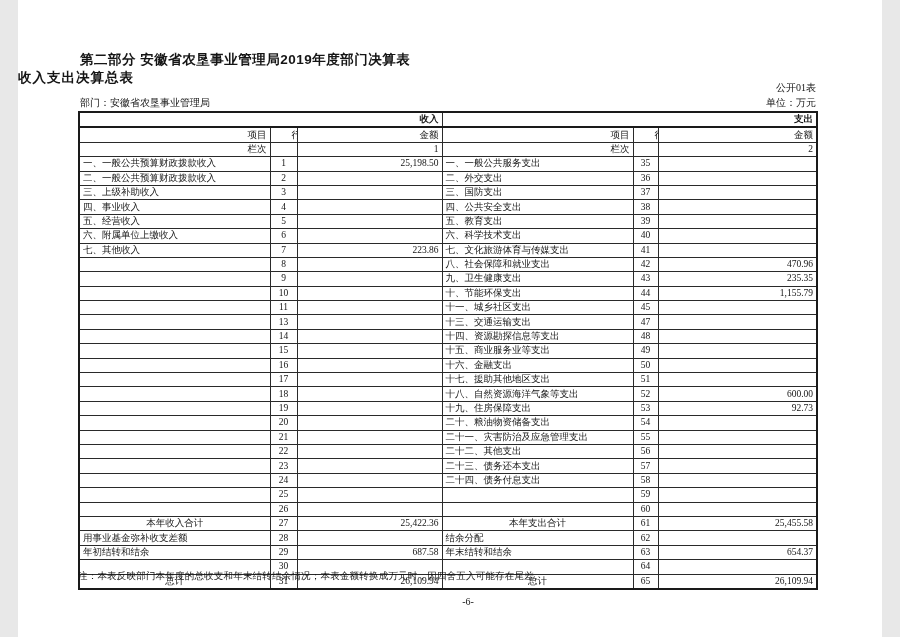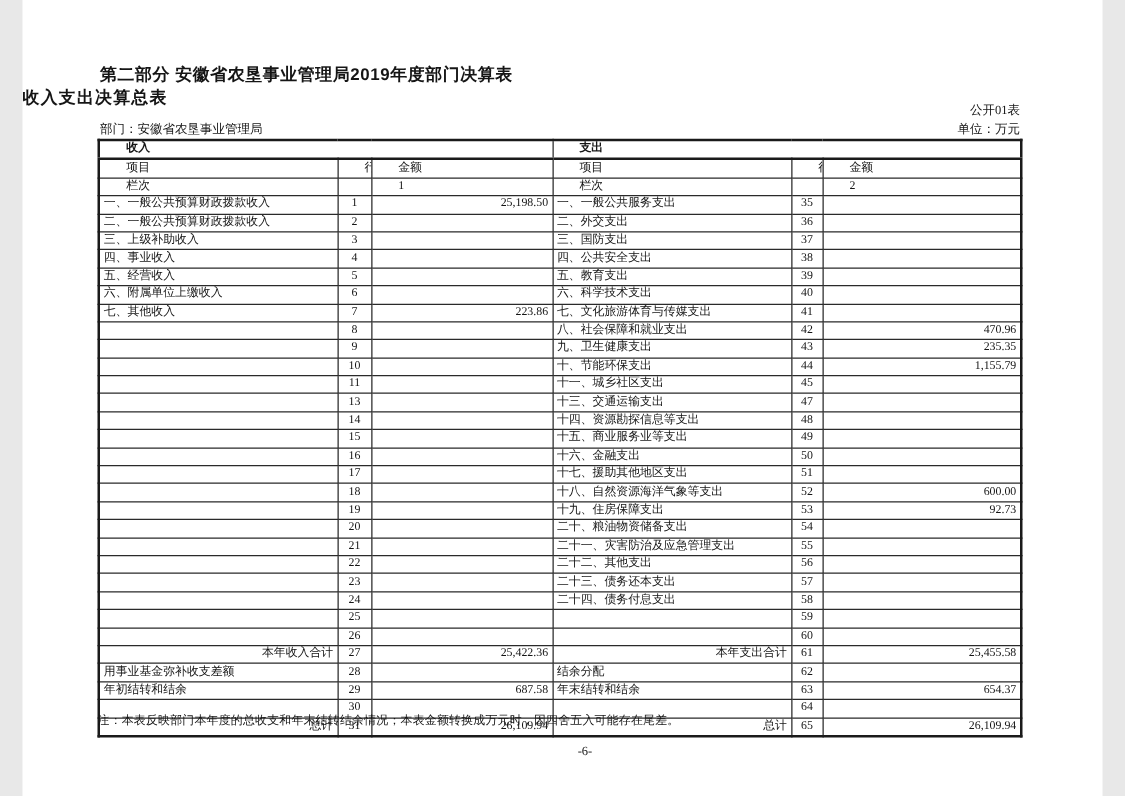--- a/index.html
+++ b/index.html
@@ -33,26 +33,26 @@
     border-collapse:collapse; table-layout:fixed;
     font-size:9.5px; border:2px solid #1a1a1a;
   }
   table.fin th, table.fin td {
     border:1px solid #2a2a2a;
     height:13.4px; line-height:11px;
     padding:0 3px;
     font-weight:normal;
     overflow:hidden; white-space:nowrap;
   }
-  table.fin thead th { text-align:left;padding-left:21px; }
+  table.fin thead th { text-align:right;padding-left:21px; }
   table.fin thead tr.section th { font-weight:bold; border-bottom:2px solid #1a1a1a; }
   td.item   { text-align:left; }
   td.rowno  { text-align:center; }
   td.amount { text-align:right; }
-  td.em     { text-align:right; font-weight:bold; }
+  td.em     { text-align:center; font-weight:bold; }
   .note {
     position:absolute; left:60px; top:570px; width:780px;
     font-size:9.5px; letter-spacing:0.2px;
   }
   .pagenum {
     position:absolute; left:0; top:596px; width:900px;
     text-align:center; font-size:10px;
   }
 </style>
 </head>

